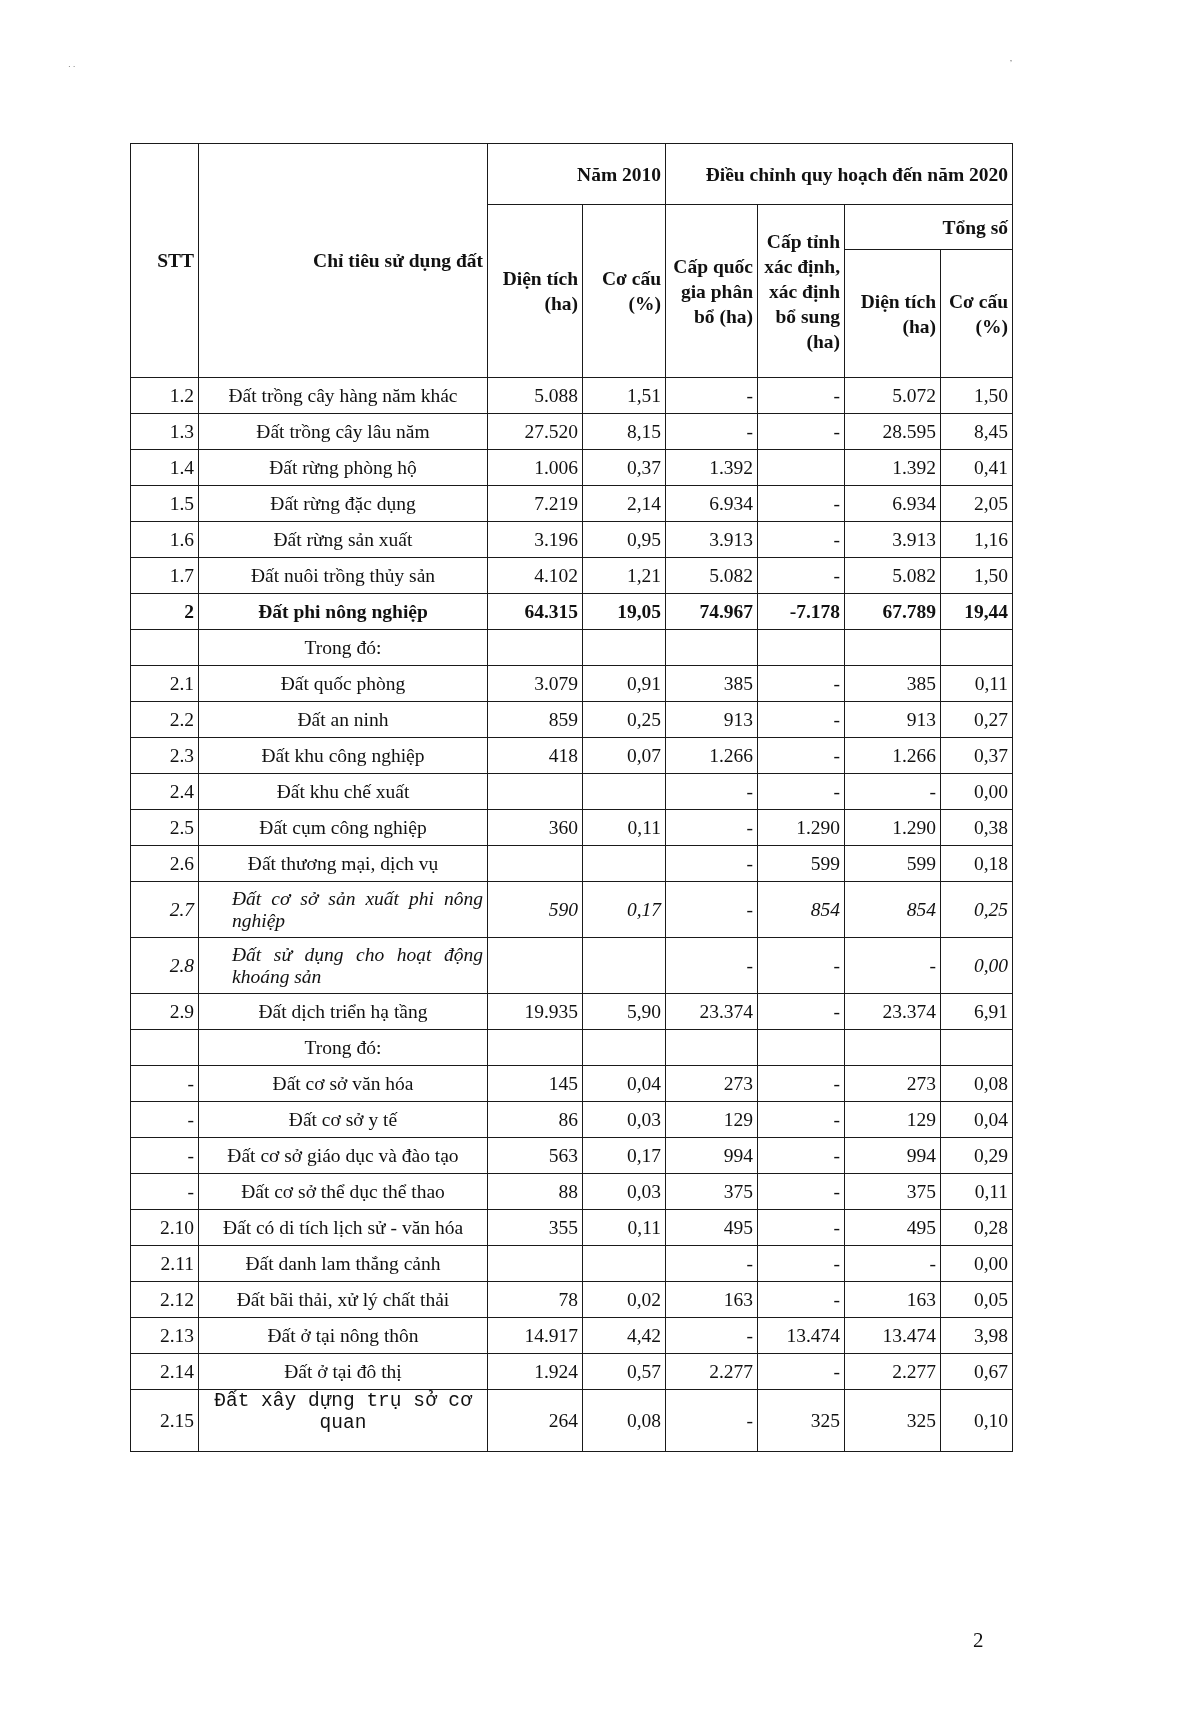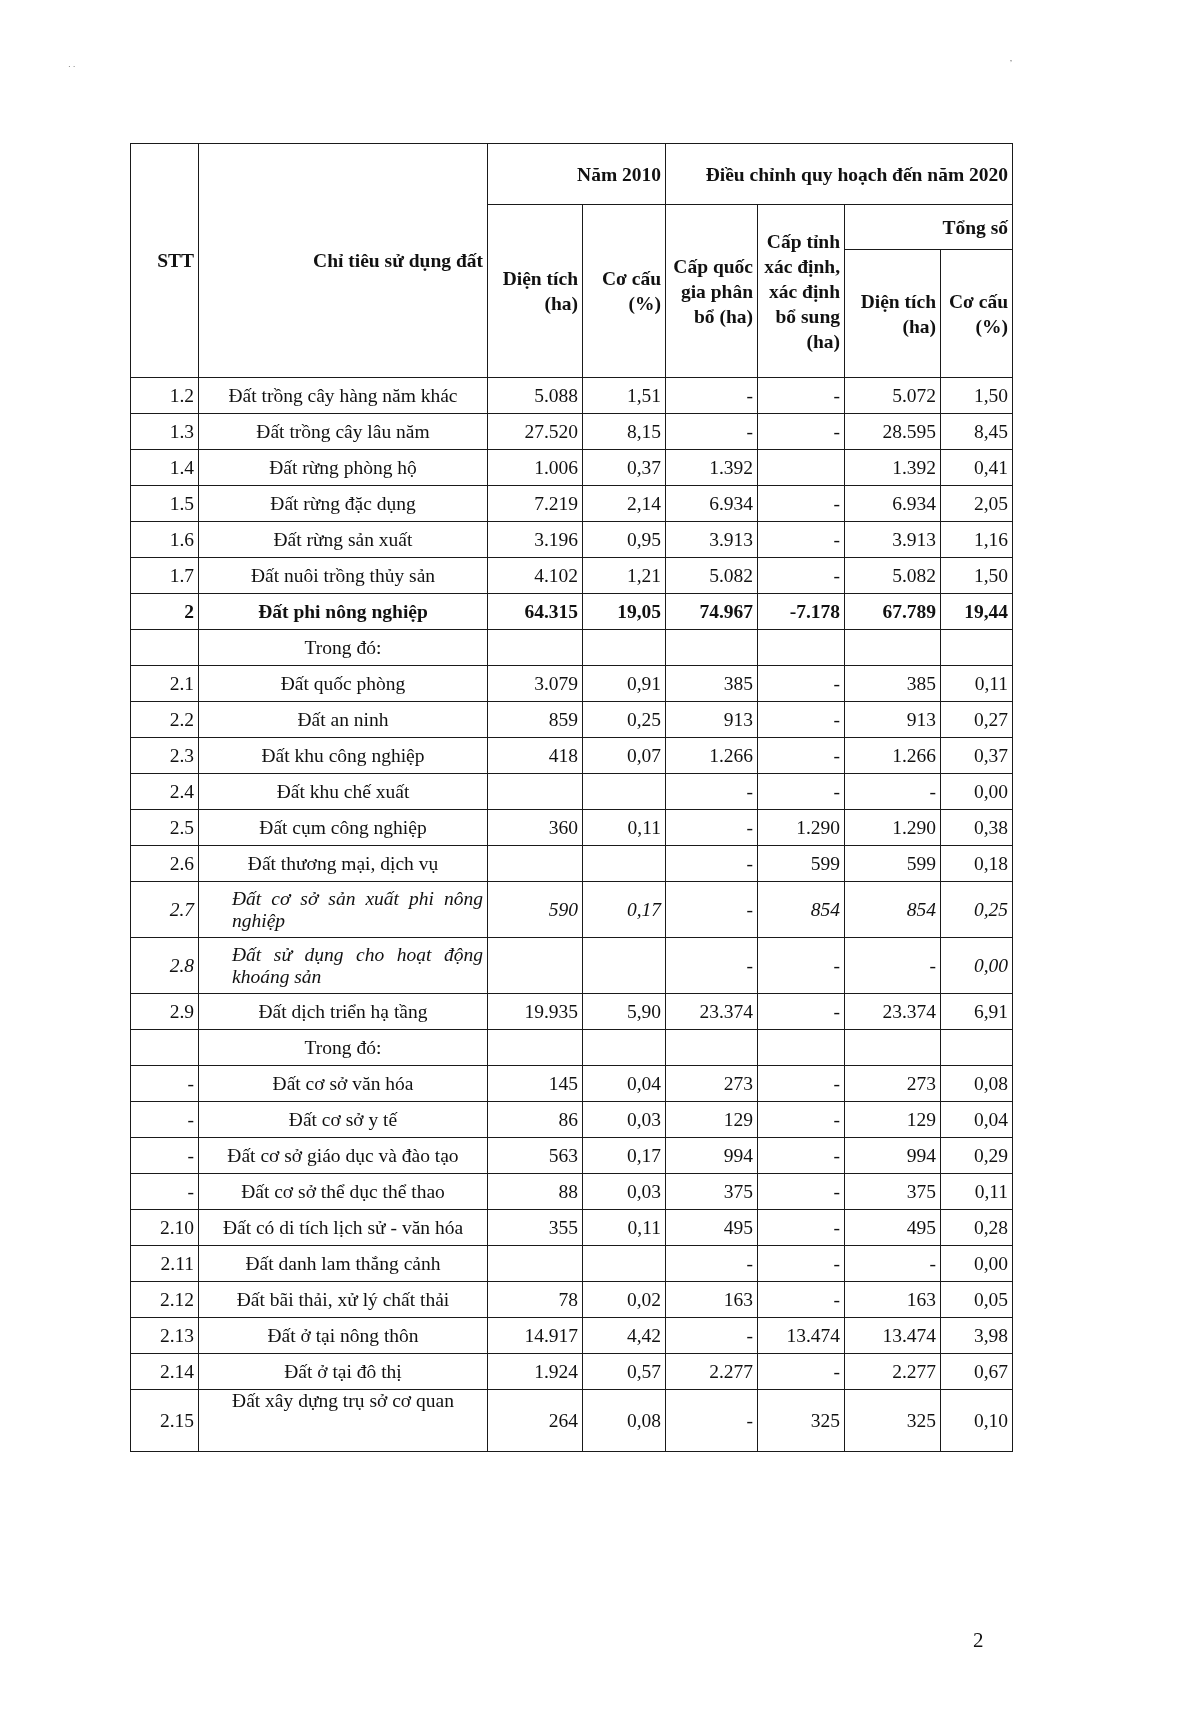--- a/index.html
+++ b/index.html
@@ -325,21 +325,21 @@
           <td class="name">Đất ở tại đô thị</td>
           <td class="num">1.924</td>
           <td class="num">0,57</td>
           <td class="num">2.277</td>
           <td class="num">-</td>
           <td class="num">2.277</td>
           <td class="num">0,67</td>
         </tr>
         <tr class="r3">
           <td class="stt">2.15</td>
-          <td class="name" style="vertical-align: top;">Đất xây dựng trụ sở cơ quan</td>
+          <td class="name" style="vertical-align: top; font-family: Liberation Mono, monospace;">Đất xây dựng trụ sở cơ quan</td>
           <td class="num">264</td>
           <td class="num">0,08</td>
           <td class="num">-</td>
           <td class="num">325</td>
           <td class="num">325</td>
           <td class="num">0,10</td>
         </tr>
       </tbody>
   </table>
 

